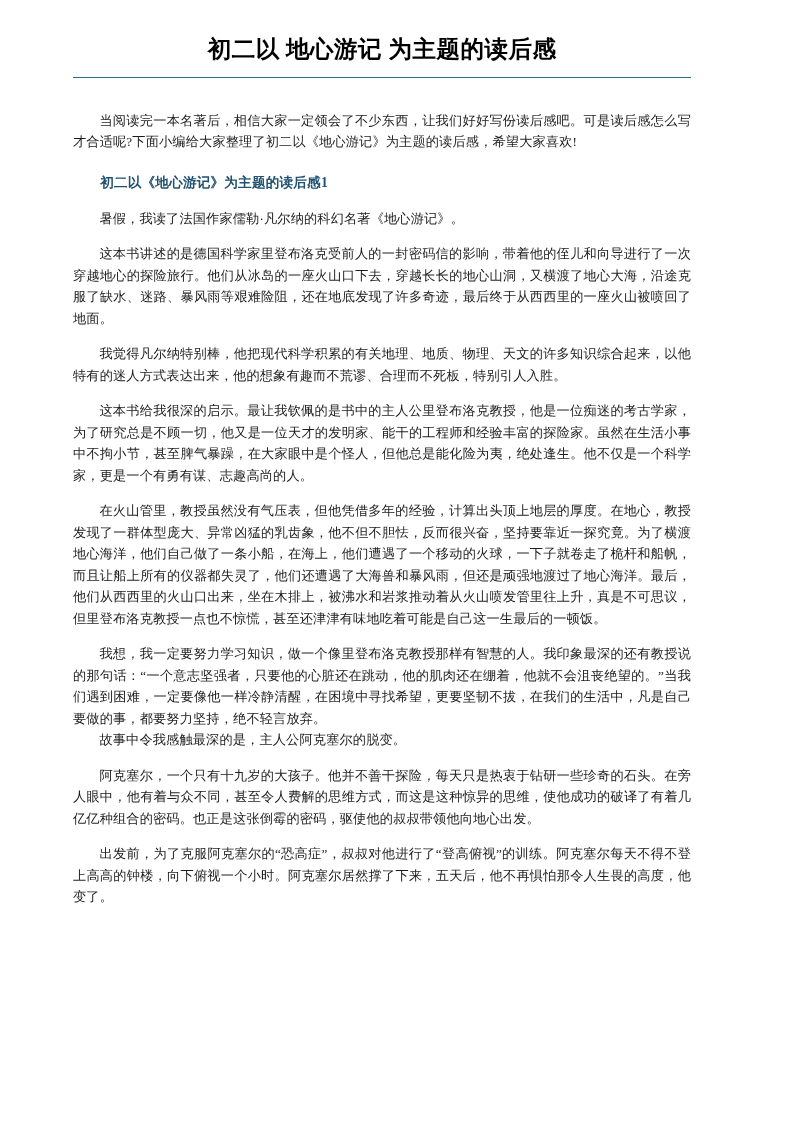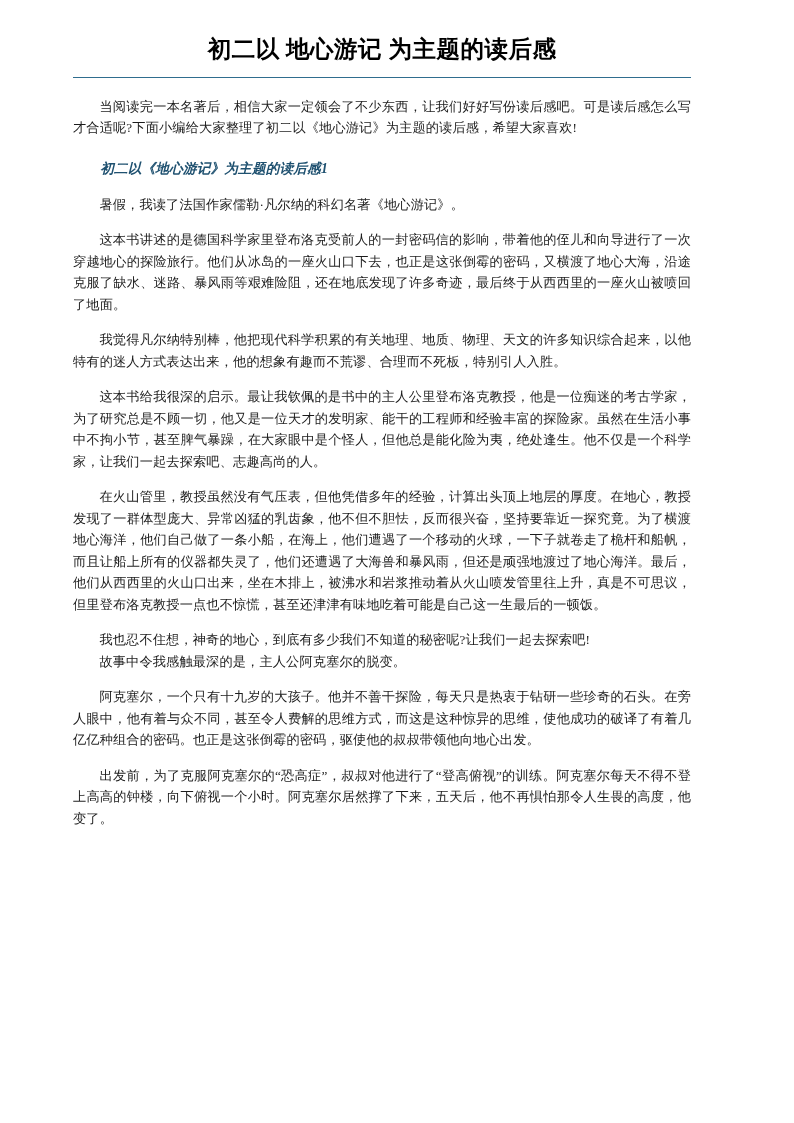--- a/index.html
+++ b/index.html
@@ -32,21 +32,21 @@
     line-height: 1.35;
     font-family: "Liberation Serif", "DejaVu Serif", serif;
   }
   .title-rule {
     margin: 11px 0 0 0;
     height: 1px;
     background: #2f6d8e;
     width: 100%;
   }
   .intro {
-    margin-top: 18px;
+    margin-top: 32px;
   }
   p.body-text {
     font-size: 13.2px;
     line-height: 21.5px;
     text-align: justify;
     text-justify: inter-ideograph;
     text-indent: 2em;
     margin: 0 0 14px 0;
     color: #1c1c1c;
     letter-spacing: 0.15px;
@@ -55,44 +55,43 @@
     margin-bottom: 0;
   }
   h2.section-heading {
     font-size: 13.6px;
     font-weight: bold;
     color: #1f5170;
     margin: 20px 0 15px 0;
     text-indent: 2em;
     line-height: 20px;
     letter-spacing: 0.2px;
-    font-style: italic;
   }
   .content-block { }
 </style>
 </head>
 <body>
 
 <div class="page">
 
   <h1 class="doc-title">初二以 地心游记 为主题的读后感</h1>
   <div class="title-rule"></div>
 
   <div class="intro">
     <p class="body-text">当阅读完一本名著后，相信大家一定领会了不少东西，让我们好好写份读后感吧。可是读后感怎么写才合适呢?下面小编给大家整理了初二以《地心游记》为主题的读后感，希望大家喜欢!</p>
   </div>
 
   <div class="content-block">
     <h2 class="section-heading">初二以《地心游记》为主题的读后感1</h2>
     <p class="body-text">暑假，我读了法国作家儒勒·凡尔纳的科幻名著《地心游记》。</p>
-    <p class="body-text">这本书讲述的是德国科学家里登布洛克受前人的一封密码信的影响，带着他的侄儿和向导进行了一次穿越地心的探险旅行。他们从冰岛的一座火山口下去，也正是这张倒霉的密码，又横渡了地心大海，沿途克服了缺水、迷路、暴风雨等艰难险阻，还在地底发现了许多奇迹，最后终于从西西里的一座火山被喷回了地面。</p>
+    <p class="body-text">这本书讲述的是德国科学家里登布洛克受前人的一封密码信的影响，带着他的侄儿和向导进行了一次穿越地心的探险旅行。他们从冰岛的一座火山口下去，穿越长长的地心山洞，又横渡了地心大海，沿途克服了缺水、迷路、暴风雨等艰难险阻，还在地底发现了许多奇迹，最后终于从西西里的一座火山被喷回了地面。</p>
     <p class="body-text">我觉得凡尔纳特别棒，他把现代科学积累的有关地理、地质、物理、天文的许多知识综合起来，以他特有的迷人方式表达出来，他的想象有趣而不荒谬、合理而不死板，特别引人入胜。</p>
-    <p class="body-text">这本书给我很深的启示。最让我钦佩的是书中的主人公里登布洛克教授，他是一位痴迷的考古学家，为了研究总是不顾一切，他又是一位天才的发明家、能干的工程师和经验丰富的探险家。虽然在生活小事中不拘小节，甚至脾气暴躁，在大家眼中是个怪人，但他总是能化险为夷，绝处逢生。他不仅是一个科学家，让我们一起去探索吧、志趣高尚的人。</p>
+    <p class="body-text">这本书给我很深的启示。最让我钦佩的是书中的主人公里登布洛克教授，他是一位痴迷的考古学家，为了研究总是不顾一切，他又是一位天才的发明家、能干的工程师和经验丰富的探险家。虽然在生活小事中不拘小节，甚至脾气暴躁，在大家眼中是个怪人，但他总是能化险为夷，绝处逢生。他不仅是一个科学家，更是一个有勇有谋、志趣高尚的人。</p>
     <p class="body-text">在火山管里，教授虽然没有气压表，但他凭借多年的经验，计算出头顶上地层的厚度。在地心，教授发现了一群体型庞大、异常凶猛的乳齿象，他不但不胆怯，反而很兴奋，坚持要靠近一探究竟。为了横渡地心海洋，他们自己做了一条小船，在海上，他们遭遇了一个移动的火球，一下子就卷走了桅杆和船帆，而且让船上所有的仪器都失灵了，他们还遭遇了大海兽和暴风雨，但还是顽强地渡过了地心海洋。最后，他们从西西里的火山口出来，坐在木排上，被沸水和岩浆推动着从火山喷发管里往上升，真是不可思议，但里登布洛克教授一点也不惊慌，甚至还津津有味地吃着可能是自己这一生最后的一顿饭。</p>
-    <p class="body-text">我也忍不住想，神奇的地心，到底有多少我们不知道的秘密呢?让我们一起去探索吧!</p>
+    <p class="body-text">我想，我一定要努力学习知识，做一个像里登布洛克教授那样有智慧的人。我印象最深的还有教授说的那句话：“一个意志坚强者，只要他的心脏还在跳动，他的肌肉还在绷着，他就不会沮丧绝望的。”当我们遇到困难，一定要像他一样冷静清醒，在困境中寻找希望，更要坚韧不拔，在我们的生活中，凡是自己要做的事，都要努力坚持，绝不轻言放弃。</p>
   </div>
 
   <div class="content-block">
     <p class="body-text">故事中令我感触最深的是，主人公阿克塞尔的脱变。</p>
     <p class="body-text">阿克塞尔，一个只有十九岁的大孩子。他并不善干探险，每天只是热衷于钻研一些珍奇的石头。在旁人眼中，他有着与众不同，甚至令人费解的思维方式，而这是这种惊异的思维，使他成功的破译了有着几亿亿种组合的密码。也正是这张倒霉的密码，驱使他的叔叔带领他向地心出发。</p>
     <p class="body-text">出发前，为了克服阿克塞尔的“恐高症”，叔叔对他进行了“登高俯视”的训练。阿克塞尔每天不得不登上高高的钟楼，向下俯视一个小时。阿克塞尔居然撑了下来，五天后，他不再惧怕那令人生畏的高度，他变了。</p>
   </div>
 
 </div>
 

